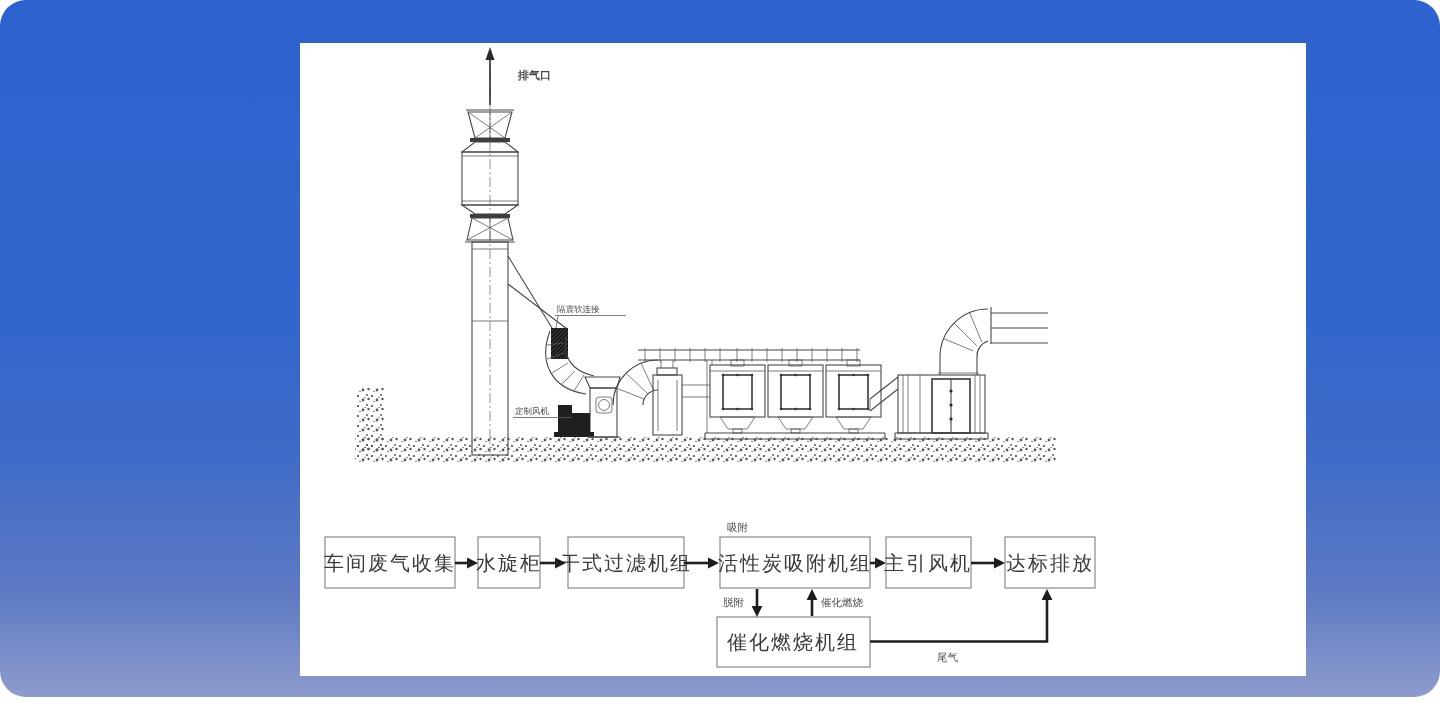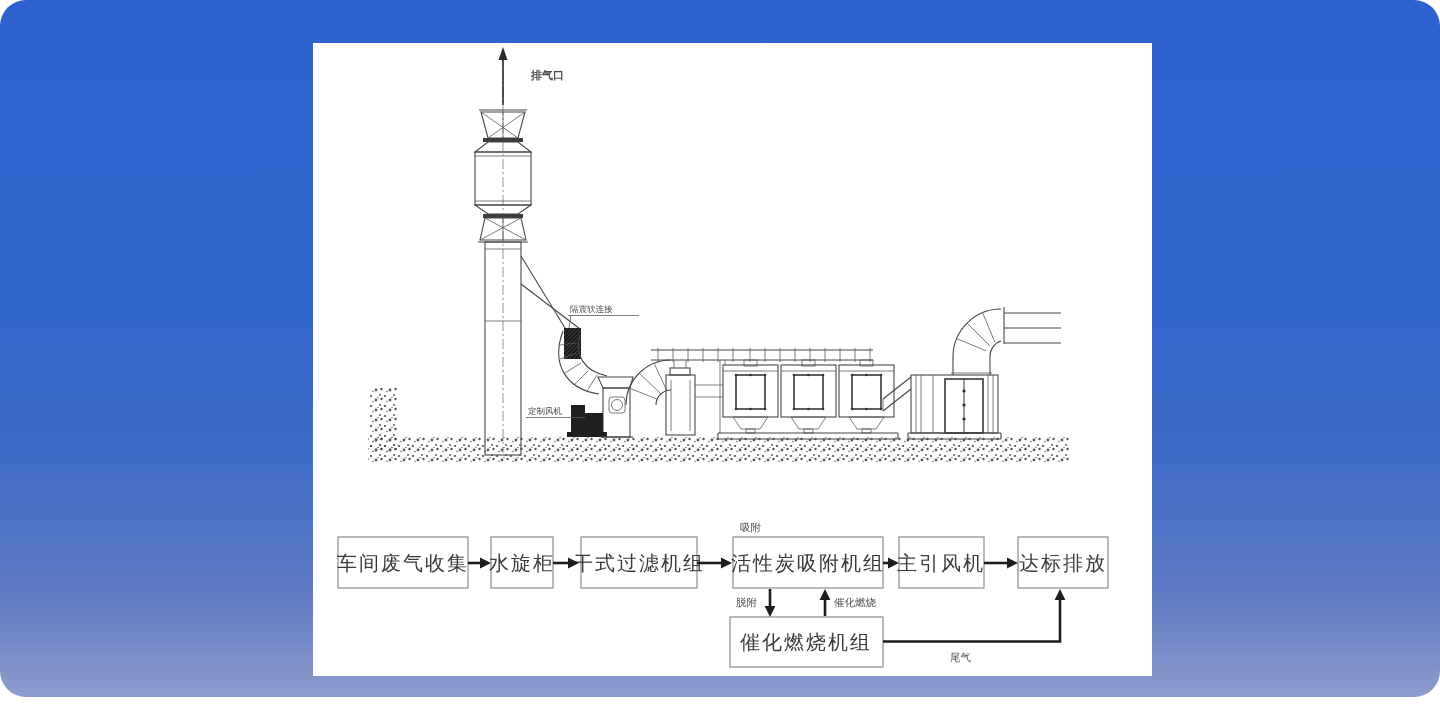--- a/index.html
+++ b/index.html
@@ -3,23 +3,22 @@
 <meta charset="utf-8">
 <style>
   html,body{margin:0;padding:0;background:#ffffff;}
   .stage{position:relative;width:1440px;height:720px;font-family:"Liberation Sans",sans-serif;overflow:hidden;}
   .blue-bg{
     position:absolute;left:0;top:0;width:1440px;height:697px;
     border-radius:26px;
     background:linear-gradient(180deg,#2e63cf 0%,#3265cc 45%,#3e6bc7 65%,#5e7ac3 85%,#8495ca 97%,#8d9cce 100%);
   }
   .panel{
-    position:absolute;left:300px;top:43px;width:839px;height:633px;
+    position:absolute;left:300px;top:43px;width:1006px;height:633px;
     background:#ffffff;
-    margin-left:13px;
   }
   svg{display:block;}
   .ln{stroke:#474747;stroke-width:1.1;fill:none;}
   .lnthin{stroke:#5a5a5a;stroke-width:0.8;fill:none;}
   .lnthick{stroke:#383838;stroke-width:1.6;fill:none;}
   .band{fill:#3d3d3d;stroke:none;}
   .dark{fill:#1f1f1f;stroke:none;}
   .flowbox{fill:#ffffff;stroke:#8a8a8a;stroke-width:1.2;}
   .flowtext{fill:#3a3a3a;font-size:20px;letter-spacing:2px;text-anchor:middle;}
   .smalltext{fill:#4a4a4a;font-size:10.5px;}

